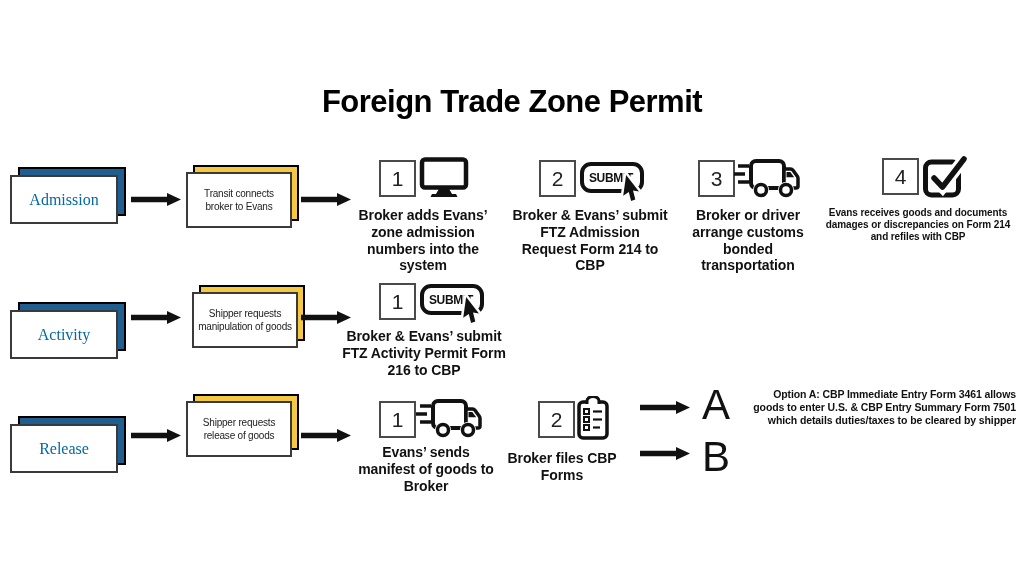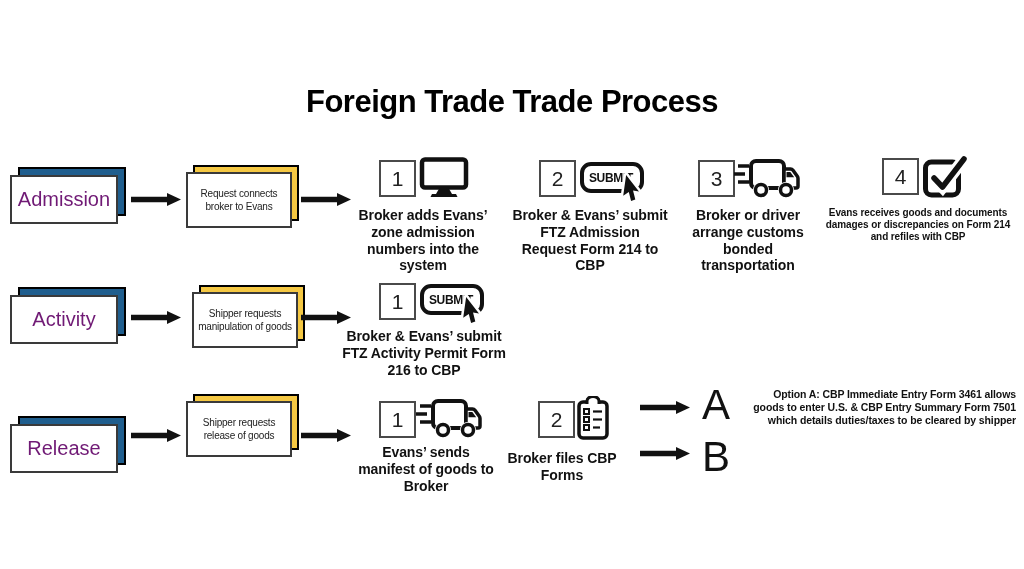--- a/index.html
+++ b/index.html
@@ -11,21 +11,21 @@
   .stack{position:absolute;width:108px;height:49px;}
   .stack .back{position:absolute;left:8px;top:-8px;width:104px;height:45px;border:2px solid #000;}
   .stack.blue .back{background:var(--blue,#1f5e8e);}
   .stack.yellow .back{background:var(--yellow,#f5c843);}
   .stack .front{position:absolute;left:0;top:0;width:104px;height:45px;background:#fff;
                 border:2px solid #3a3a3a;display:flex;align-items:center;justify-content:center;
                 text-align:center;}
   .stack.trigger{width:106px;height:56px;}
   .stack.trigger .back{left:7px;top:-7px;width:102px;height:52px;}
   .stack.trigger .front{width:102px;height:52px;}
-  .phase-label{font-size:20px;color:#701a75;}
+  .phase-label{font-size:16px;color:#0369a1;font-family:Liberation Serif, serif;}
   .trigger-label{font-size:10px;letter-spacing:-.2px;line-height:1.3;color:#222;padding:0 2px;}
   
   .arrow{position:absolute;width:50px;height:15px;}
   
   .numbox{position:absolute;width:33px;height:33px;background:#fff;border:2px solid #4a4a4a;
           display:flex;align-items:center;justify-content:center;font-size:21px;color:#222;}
   .icon{position:absolute;}
   .stept{position:absolute;font-size:14px;font-weight:bold;text-align:center;line-height:1.2;
          letter-spacing:-.1px;color:#111;}
   .stept.small{font-size:10px;}
@@ -33,38 +33,38 @@
   .opttext{position:absolute;font-size:10.5px;font-weight:bold;text-align:right;line-height:1.22;
            letter-spacing:-.1px;color:#111;}
   .subtxt{font-family:"Liberation Sans",sans-serif;font-size:12px;font-weight:bold;
           letter-spacing:-.3px;fill:#111;}
 </style>
 </head>
 <body>
 
 <div class="canvas">
 
-  <div class="title">Foreign Trade Trade Process</div>
+  <div class="title">Foreign Trade Zone Permit</div>
 
   <div class="stack blue" style="left:10px;top:175px;">
     <div class="back"></div>
     <div class="front">
       <span class="phase-label">Admission</span>
     </div>
   </div>
 
   <svg class="arrow" style="left:131px;top:192px;" viewBox="0 0 50 15">
     <line x1="0" y1="7.5" x2="38" y2="7.5" stroke="#111" stroke-width="5.5"></line>
     <polygon points="36,1 50,7.5 36,14" fill="#111"></polygon>
   </svg>
 
   <div class="stack yellow trigger" style="left:186px;top:172px;">
     <div class="back"></div>
     <div class="front">
-      <span class="trigger-label">Request connects broker to Evans</span>
+      <span class="trigger-label">Transit connects broker to Evans</span>
     </div>
   </div>
 
   <svg class="arrow" style="left:301px;top:192px;" viewBox="0 0 50 15">
     <line x1="0" y1="7.5" x2="38" y2="7.5" stroke="#111" stroke-width="5.5"></line>
     <polygon points="36,1 50,7.5 36,14" fill="#111"></polygon>
   </svg>
 
   <div class="numbox" style="left:379px;top:160px;">1</div>
   <svg class="icon" style="left:418px;top:157px;" width="52" height="41" viewBox="0 0 52 41">
@@ -101,21 +101,21 @@
   <div class="stept" style="left:681px;top:207px;width:134px;">Broker or driver arrange customs bonded transportation</div>
 
   <div class="numbox" style="left:882px;top:158px;">4</div>
   <svg class="icon" style="left:922px;top:153px;" width="46" height="46" viewBox="0 0 46 46">
     <rect x="3.5" y="9" width="33" height="33" rx="6" fill="#fff" stroke="#111" stroke-width="5"></rect>
     <polyline points="12,25 20.5,34 42,6" fill="none" stroke="#fff" stroke-width="12" stroke-linecap="round"></polyline>
     <polyline points="12,25 20.5,34 42,6" fill="none" stroke="#111" stroke-width="5.5" stroke-linecap="round" stroke-linejoin="round"></polyline>
   </svg>
   <div class="stept small" style="left:818px;top:207px;width:200px;">Evans receives goods and documents damages or discrepancies on Form 214 and refiles with CBP</div>
 
-  <div class="stack blue" style="left:10px;top:295px;">
+  <div class="stack blue" style="left:10px;top:310px;">
     <div class="back"></div>
     <div class="front">
       <span class="phase-label">Activity</span>
     </div>
   </div>
 
   <svg class="arrow" style="left:131px;top:310px;" viewBox="0 0 50 15">
     <line x1="0" y1="7.5" x2="38" y2="7.5" stroke="#111" stroke-width="5.5"></line>
     <polygon points="36,1 50,7.5 36,14" fill="#111"></polygon>
   </svg>

